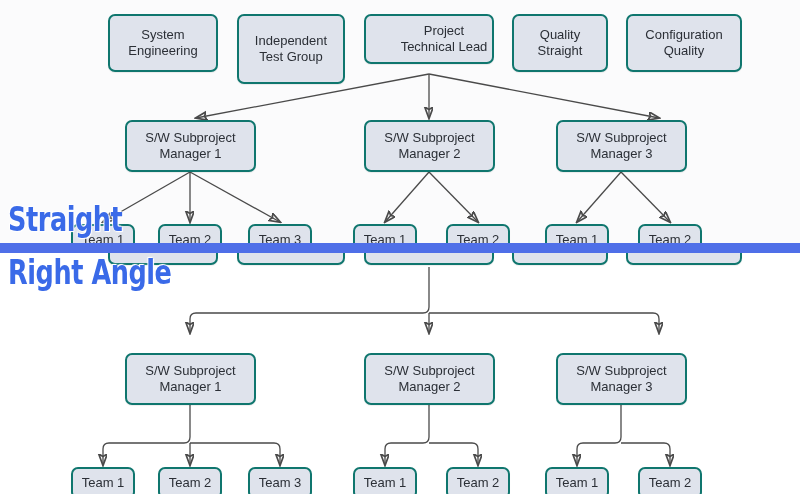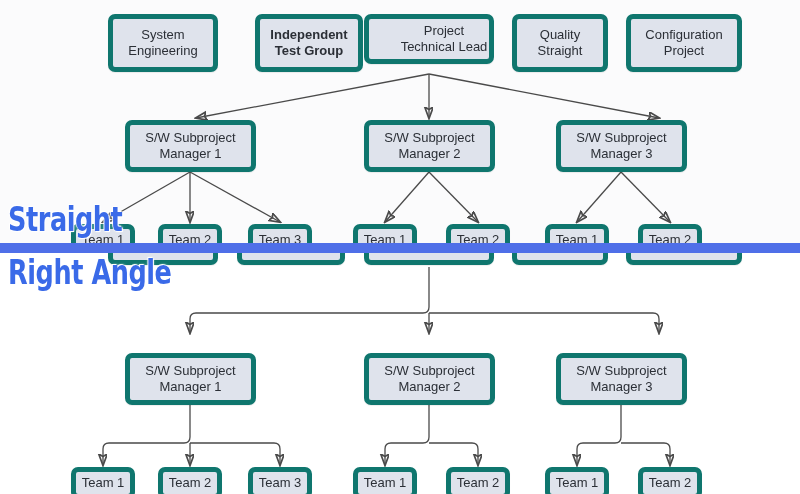--- a/index.html
+++ b/index.html
@@ -19,21 +19,21 @@
   #panel-straight .inner{position:absolute;left:0;top:0;width:800px;height:300px;}
   #panel-right .inner{position:absolute;left:0;top:-60px;width:800px;height:320px;}
 
   .divider{position:absolute;left:0;top:243px;width:800px;height:10px;background:#4f6fe8;z-index:40;}
 
   
   .node{
     position:absolute;
     box-sizing:border-box;
     background:#dfe3ec;
-    border:5px solid #0f766e;
+    border:2px solid #0f766e;
     border-radius:7px;
     color:#2b2f36;
     display:flex;align-items:center;justify-content:center;
     text-align:center;
     line-height:1.25;
     font-size:13px;
     box-shadow:0 1px 1px rgba(0,0,0,.07);
     white-space:pre-line;
     z-index:5;
   }
@@ -83,28 +83,28 @@
 
         <line x1="429" y1="172" x2="385" y2="222" marker-end="url(#ahS)"></line>
         <line x1="429" y1="172" x2="478" y2="222" marker-end="url(#ahS)"></line>
 
         <line x1="621" y1="172" x2="577" y2="222" marker-end="url(#ahS)"></line>
         <line x1="621" y1="172" x2="670" y2="222" marker-end="url(#ahS)"></line>
       </svg>
 
       <div class="node" style="left:108px;top:14px;width:110px;height:58px;">System
 Engineering</div>
-      <div class="node" style="left:255px;top:14px;width:108px;height:58px;font-weight:bold;">Independent
+      <div class="node" style="left:237px;top:14px;width:108px;height:70px;">Independent
 Test Group</div>
       <div class="node" style="left:364px;top:14px;width:130px;height:50px;padding-left:30px;">Project
 Technical Lead</div>
       <div class="node" style="left:512px;top:14px;width:96px;height:58px;">Quality
 Straight</div>
       <div class="node" style="left:626px;top:14px;width:116px;height:58px;">Configuration
-Project</div>
+Quality</div>
 
       <div class="node" style="left:125px;top:120px;width:131px;height:52px;">S/W Subproject
 Manager 1</div>
       <div class="node" style="left:364px;top:120px;width:131px;height:52px;">S/W Subproject
 Manager 2</div>
       <div class="node" style="left:556px;top:120px;width:131px;height:52px;">S/W Subproject
 Manager 3</div>
 
       <div class="node team" style="left:71px;top:224px;width:64px;height:32px;">Team 1</div>
       <div class="node team" style="left:158px;top:224px;width:64px;height:32px;">Team 2</div>

